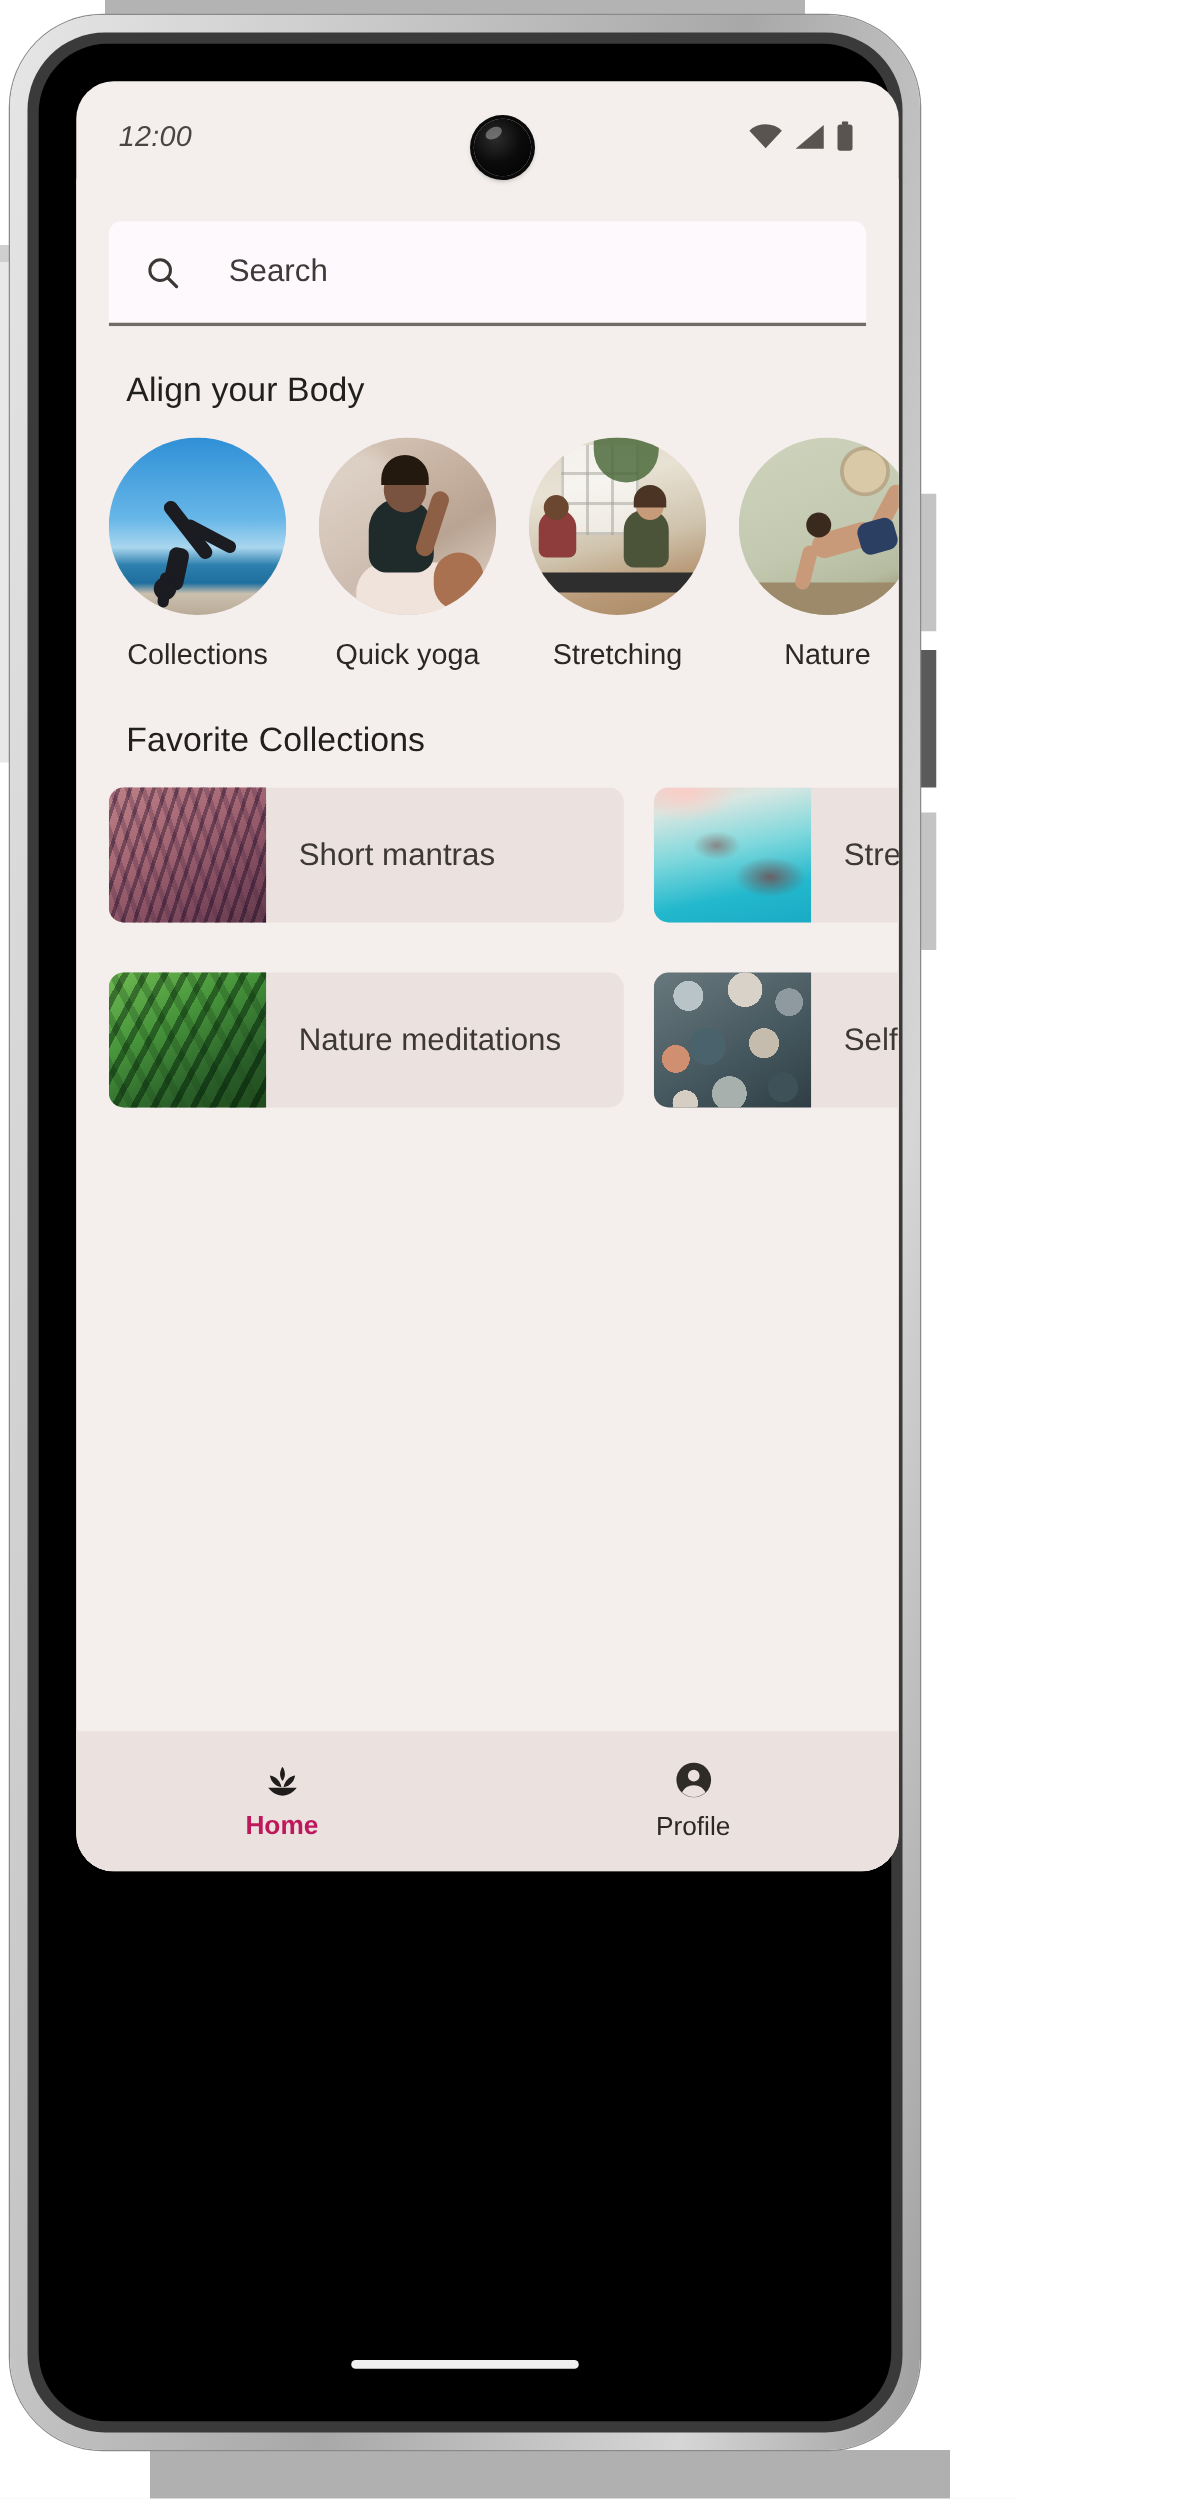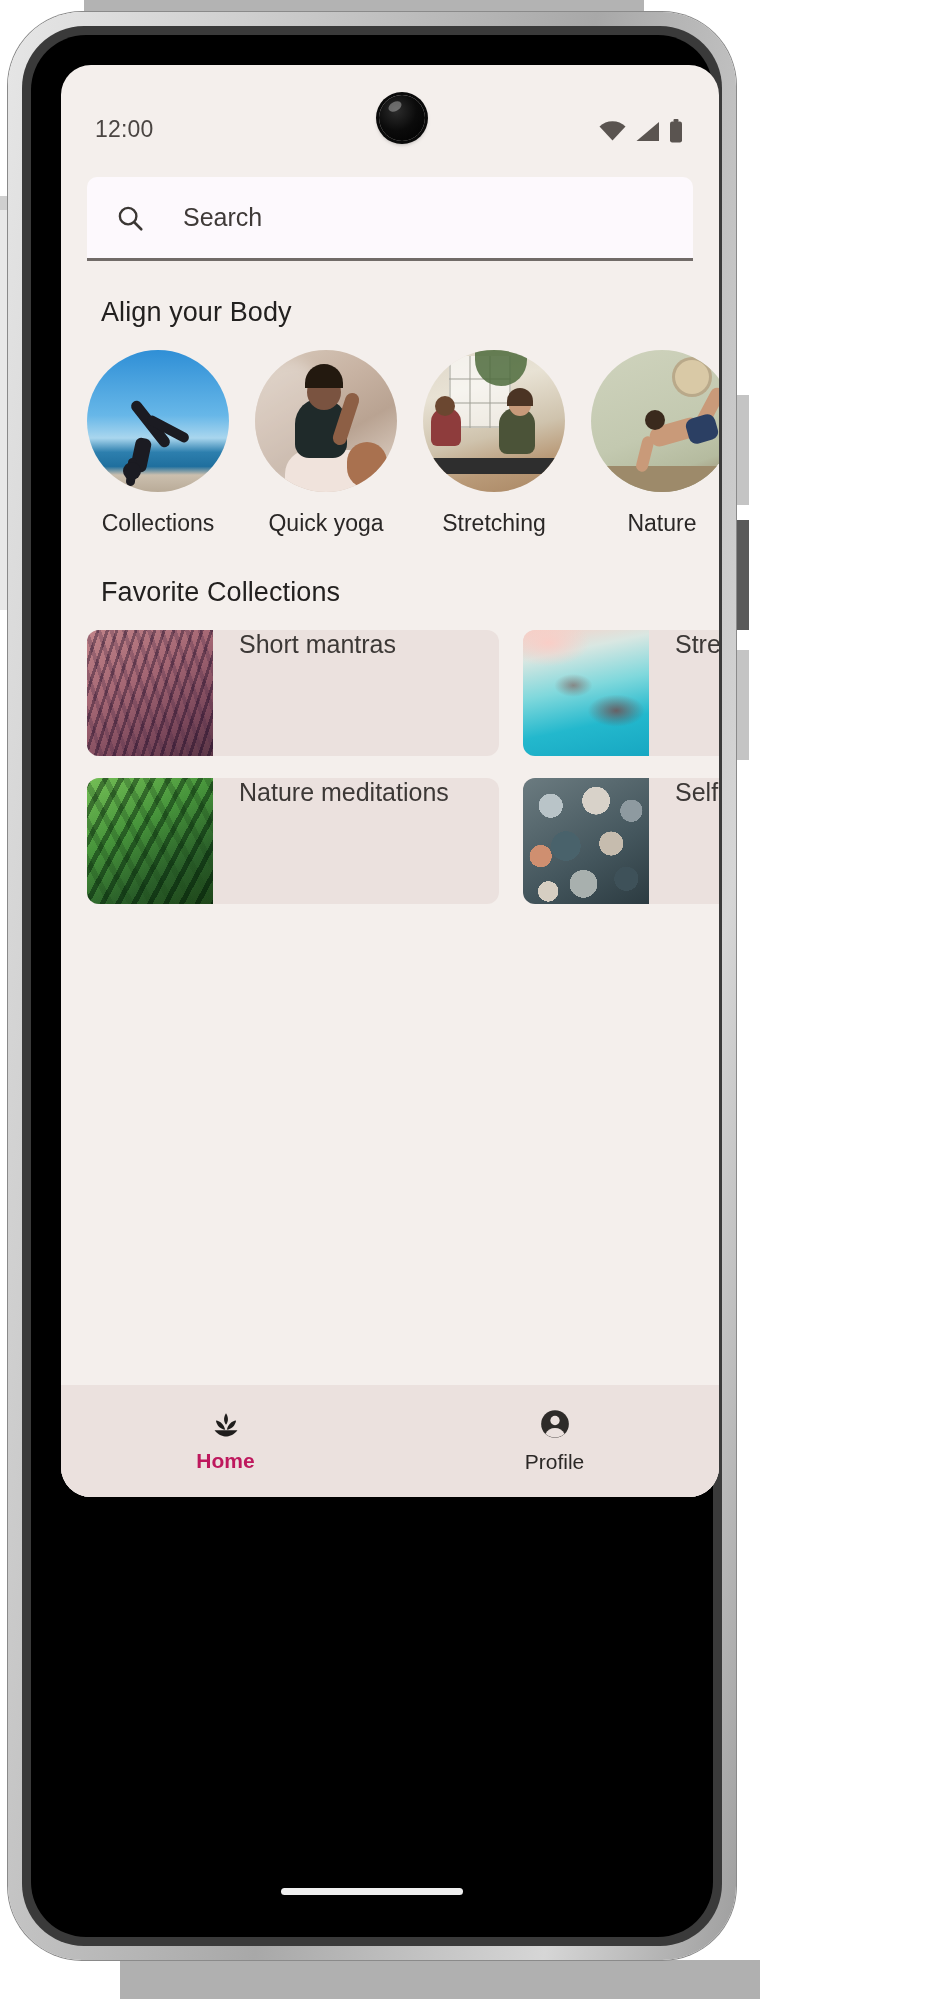--- a/index.html
+++ b/index.html
@@ -83,23 +83,24 @@
     width: 182px; height: 7px;
     border-radius: 4px;
     background: #efefef;
     z-index: 30;
   }
 
   
   .statusbar {
     position: absolute; left: 0; top: 0;
     width: 100%; height: 78px;
-    display: flex; align-items: flex-end;
+    display: flex; align-items: center;
     justify-content: space-between;
     padding: 10px 36px 0 34px;
+    font-style: italic;
   }
   .status-time {
     font-size: 23px;
     color: #4a4542;
     letter-spacing: .2px;
   }
   .status-icons {
     display: flex; align-items: center; gap: 9px;
   }
   .ico-wifi, .ico-signal, .ico-battery { display:block; }
@@ -212,25 +213,25 @@
     display: grid;
     grid-template-columns: 412px 412px;
     grid-template-rows: 126px 126px;
     column-gap: 24px;
     row-gap: 22px;
     width: 660px;
     overflow: hidden;
   }
   .coll-card {
     display: flex;
-    align-items: flex-start;
+    align-items: center;
     background: #EBE1DE;
     border-radius: 12px;
     overflow: hidden;
-    height: 126px;
+    height: 108px;
   }
   .coll-thumb {
     flex: 0 0 126px;
     width: 126px; height: 126px;
     position: relative;
     overflow: hidden;
   }
   .coll-label {
     font-size: 25px;
     color: #3c3836;

